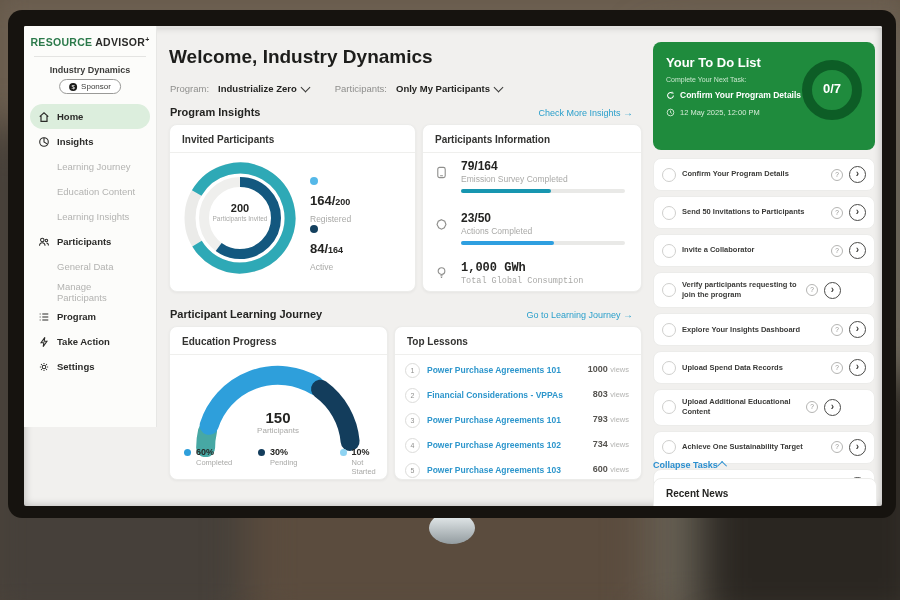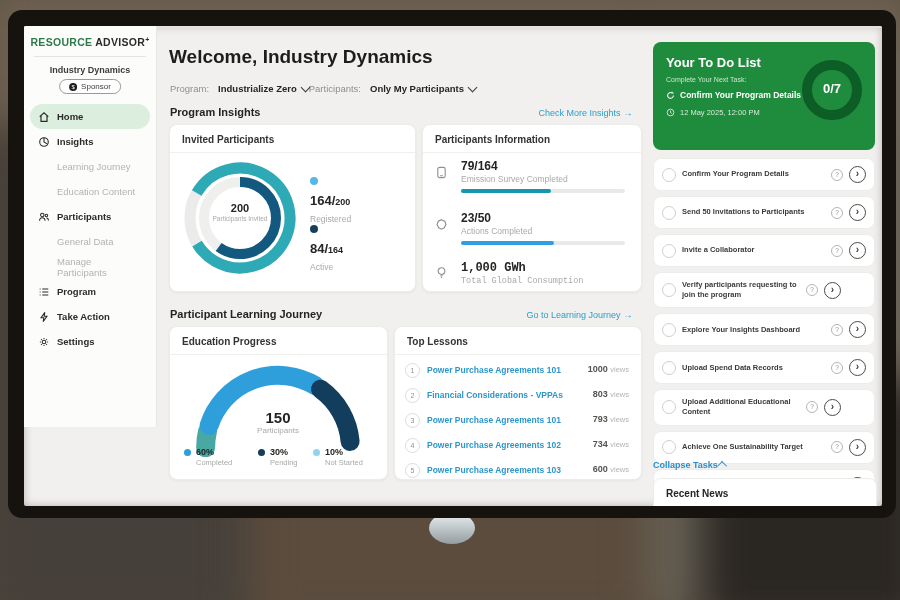--- a/index.html
+++ b/index.html
@@ -27,21 +27,21 @@
     line-height:8px;text-align:center;}
   .pill .txt{font-size:8px;color:#3c3c3a;}
   .nav{position:absolute;left:6px;top:78px;width:120px;display:flex;flex-direction:column;}
   .nav-item{height:25px;display:flex;align-items:center;gap:7px;padding:0 8px;border-radius:13px;
     font-size:9.5px;font-weight:bold;color:#2b2b29;cursor:pointer;}
   .nav-item.active{background:#dceedd;}
   .nav-item.sub{font-weight:normal;color:#b3b3b1;padding-left:27px;}
   .nav-item svg{flex:0 0 auto;}
   
   .main-title{position:absolute;left:145px;top:20px;font-size:19px;font-weight:bold;color:#1d1d1b;}
-  .filters{position:absolute;left:146px;top:57px;display:flex;align-items:center;font-size:9.5px;}
+  .filters{position:absolute;left:146px;top:57px;display:flex;align-items:center;gap:26px;font-size:9.5px;}
   .filters .lab{color:#8f8f8d;margin-right:4px;}
   .filters .val{font-weight:bold;color:#242422;}
   .sel{display:flex;align-items:center;gap:5px;cursor:pointer;}
   .sec-head{position:absolute;font-size:11px;font-weight:bold;color:#242422;}
   .sec-link{position:absolute;font-size:9px;font-weight:normal;color:#2a9fcb;cursor:pointer;}
   .card{position:absolute;background:#fff;border:1px solid #ececea;border-radius:8px;
     box-shadow:0 1px 3px rgba(0,0,0,.05);}
   .card-h{position:absolute;left:12px;top:9px;font-size:10px;font-weight:bold;color:#333331;}
   .card-div{position:absolute;left:0;top:27px;width:100%;border-top:1px solid #efefed;}
   
@@ -144,20 +144,23 @@
               <path d="M7 2 V7 L11 9.5"></path>
             </svg>
         <span>Insights</span>
       </div>
       <div class="nav-item sub">
         <span>Learning Journey</span>
       </div>
       <div class="nav-item sub">
         <span>Education Content</span>
       </div>
+      <div class="nav-item sub">
+        <span>Learning Insights</span>
+      </div>
       <div class="nav-item">
         <svg width="12" height="12" viewBox="0 0 14 14" fill="none" stroke="#2b2b29" stroke-width="1.2">
               <circle cx="5" cy="4.6" r="2"></circle>
               <circle cx="9.8" cy="5.2" r="1.5"></circle>
               <path d="M1.8 11.5 C1.8 8.8 3.6 7.8 5 7.8 C6.4 7.8 8.2 8.8 8.2 11.5 M9.8 8.2 C11 8.2 12.2 9 12.2 11"></path>
             </svg>
         <span>Participants</span>
       </div>
       <div class="nav-item sub">
         <span>General Data</span>
@@ -307,21 +310,21 @@
             <div class="lab">Completed</div>
           </span>
     </div>
     <div class="gleg" style="left:88px;">
       <span class="dot" style="background: rgb(19, 61, 92);"></span>
       <span>
             <div class="pct">30%</div>
             <div class="lab">Pending</div>
           </span>
     </div>
-    <div class="gleg" style="left:143px;justify-content:center;">
+    <div class="gleg" style="left:170px;justify-content:center;">
       <span class="dot" style="background: rgb(142, 211, 242);"></span>
       <span>
             <div class="pct">10%</div>
             <div class="lab">Not Started</div>
           </span>
     </div>
   </div>
 
   <div class="card" style="left:370px;top:300px;width:246px;height:152px;">
     <div class="card-h">Top Lessons</div>

